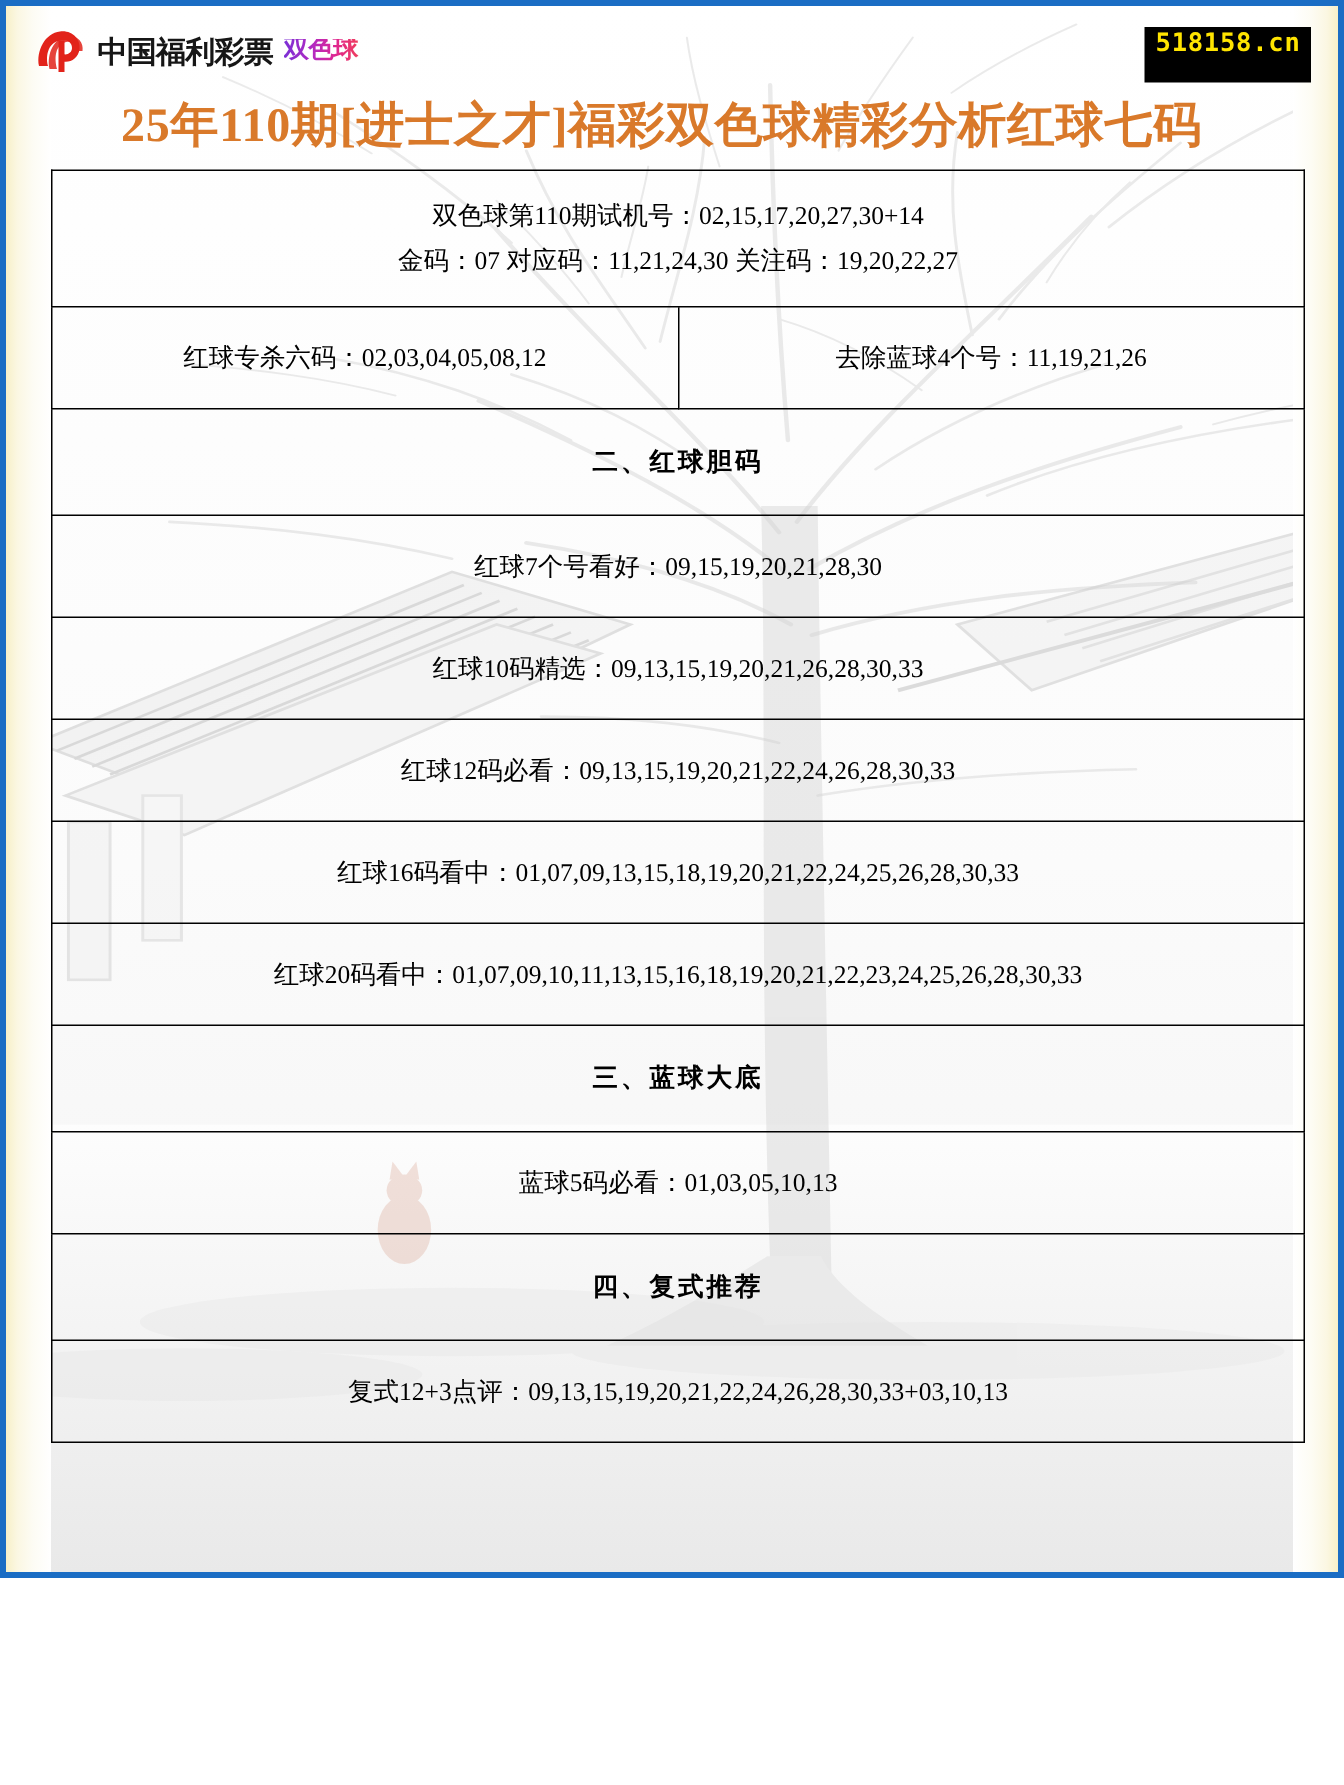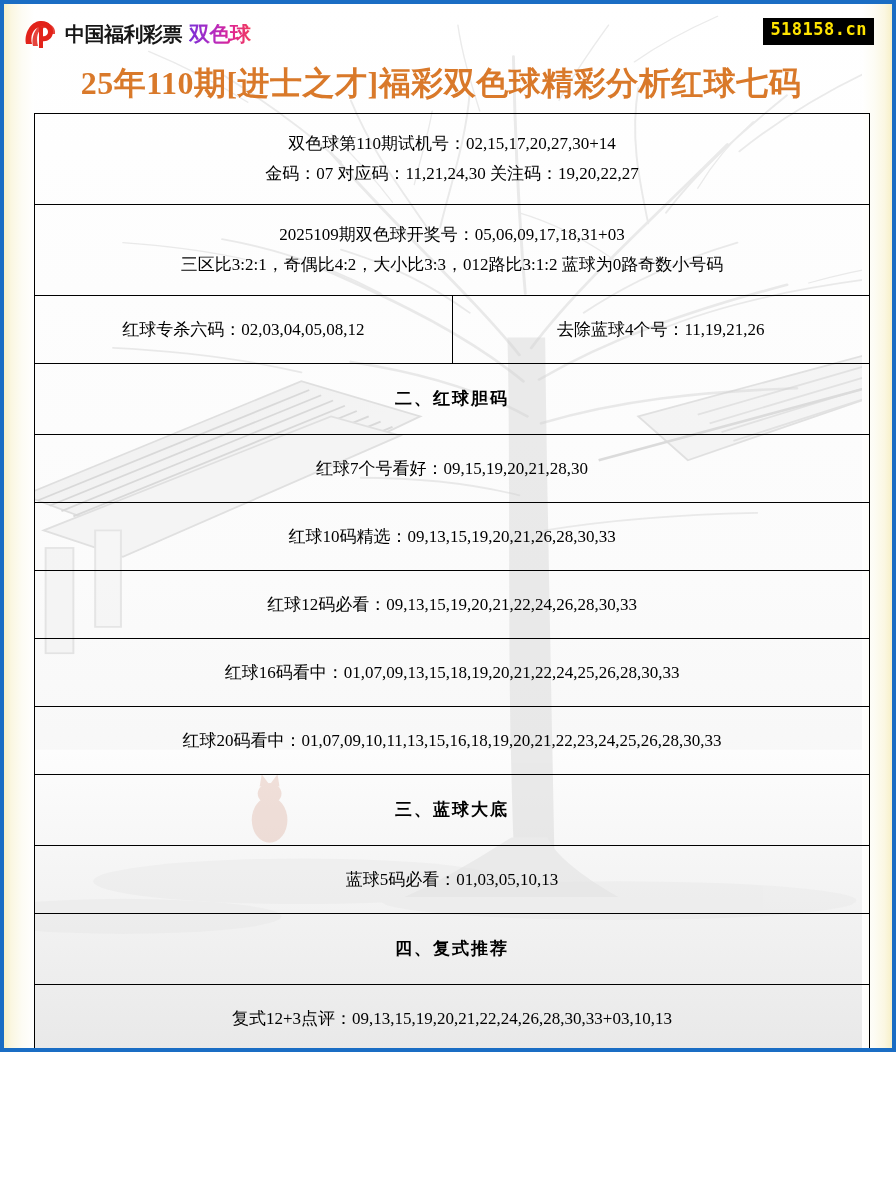--- a/index.html
+++ b/index.html
@@ -76,43 +76,43 @@
   }
   .logo-cn {
     font-family: "DejaVu Sans", "Liberation Sans", sans-serif;
     font-size: 20px;
     font-weight: bold;
     color: #161616;
     letter-spacing: -0.5px;
     line-height: 1;
   }
   .logo-ssq {
-    font-family: Liberation Serif, serif;
-    font-size: 21px;
+    font-family: Liberation Mono, monospace;
+    font-size: 17px;
     font-weight: bold;
     line-height: 1;
     letter-spacing: -0.5px;
     background: linear-gradient(90deg, #7a2fd6 0%, #b42ac0 40%, #e0268f 70%, #ef3d5c 100%);
     -webkit-background-clip: text;
     background-clip: text;
     color: transparent;
     -webkit-text-fill-color: transparent;
   }
 
   .site-badge {
     position: absolute;
     right: 18px;
     top: 14px;
     background: #000000;
     color: #ffe400;
     font-family: "DejaVu Sans Mono", "Liberation Mono", monospace;
     font-size: 17px;
     font-weight: bold;
     letter-spacing: 0.5px;
-    padding: 3px 7px 6px 7px;
+    padding: 3px 7px 16px 7px;
     line-height: 1.05;
   }
 
   
   .page-title {
     position: relative;
     z-index: 3;
     text-align: center;
     font-family: "Liberation Serif", "DejaVu Serif", serif;
     font-size: 32px;
@@ -286,26 +286,20 @@
   <div class="table-wrap">
     <table class="grid">
       <tbody>
         <tr>
           <td class="twoline" colspan="2">
             <span class="ln">双色球第110期试机号：02,15,17,20,27,30+14</span>
             <span class="ln">金码：07 对应码：11,21,24,30 关注码：19,20,22,27</span>
           </td>
         </tr>
 
-        <tr>
-          <td class="twoline" colspan="2">
-            <span class="ln">2025109期双色球开奖号：05,06,09,17,18,31+03</span>
-            <span class="ln">三区比3:2:1，奇偶比4:2，大小比3:3，012路比3:1:2 蓝球为0路奇数小号码</span>
-          </td>
-        </tr>
 
 
         <tr>
           <td class="halfcell">红球专杀六码：02,03,04,05,08,12</td>
           <td class="halfcell">去除蓝球4个号：11,19,21,26</td>
         </tr>
 
         <tr>
           <td class="section" colspan="2">二、红球胆码</td>
         </tr>

